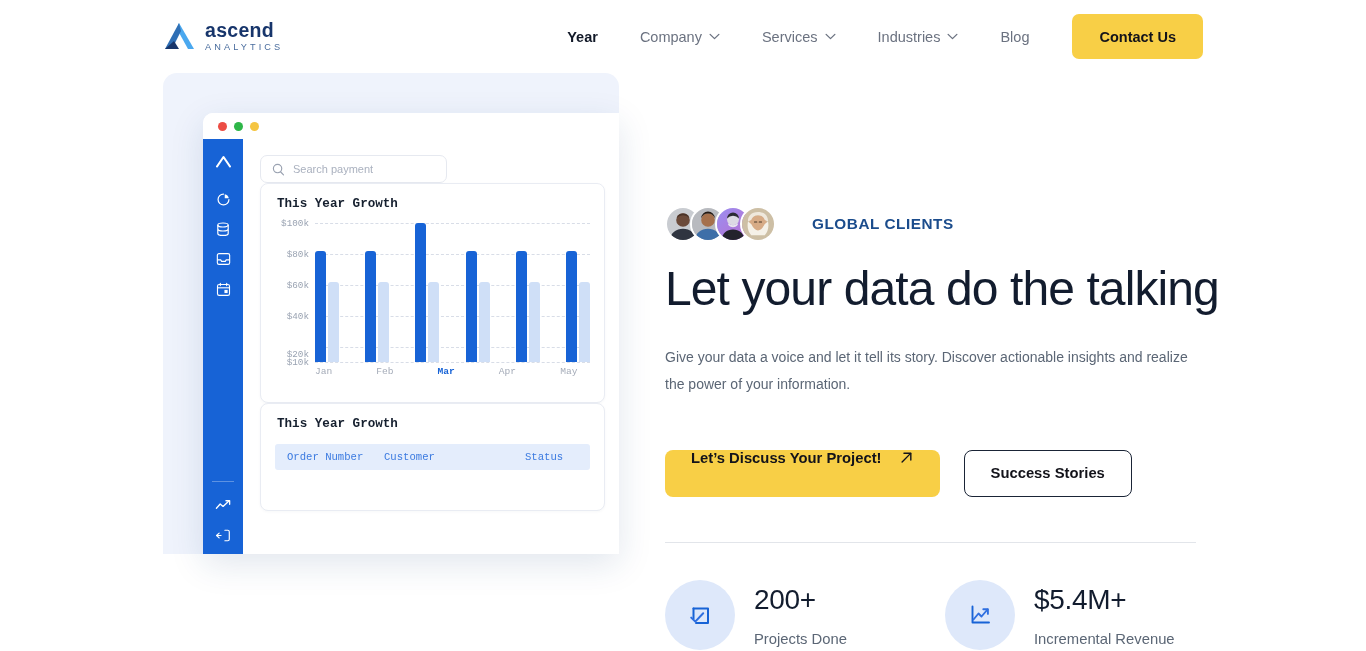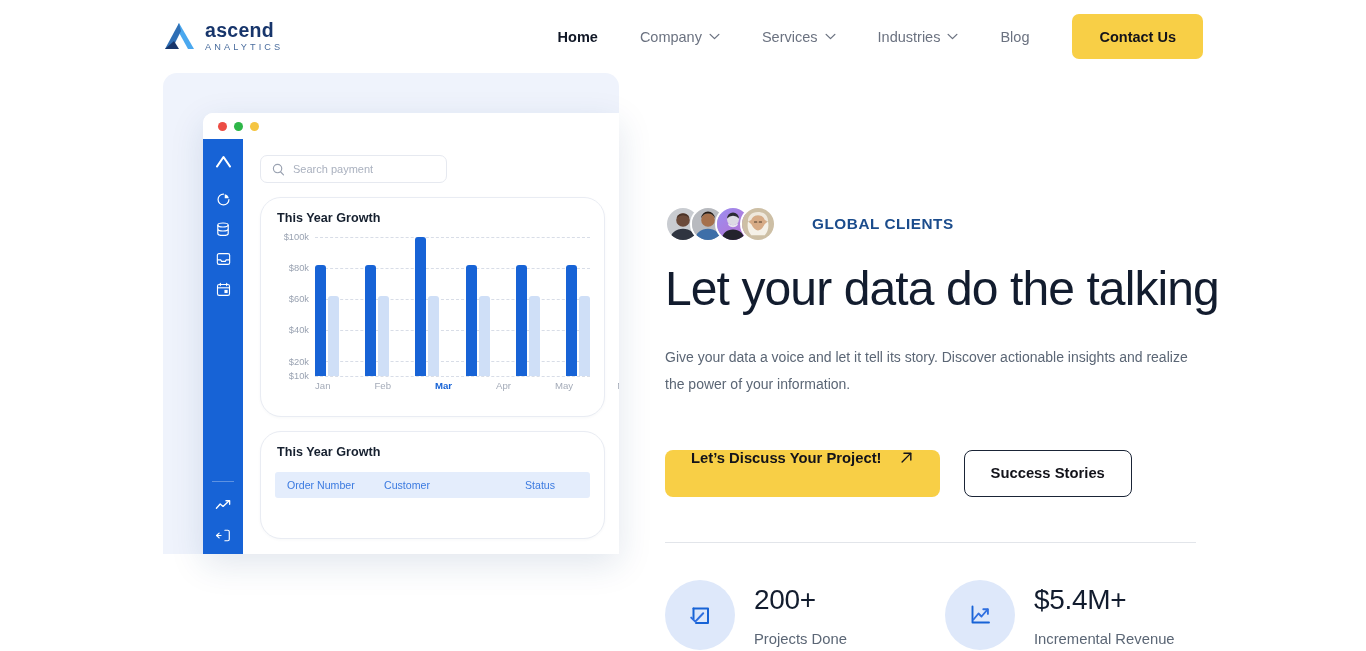--- a/index.html
+++ b/index.html
@@ -108,23 +108,24 @@
 
   .search {
     width: 187px; height: 28px;
     border: 1px solid #e6e9f0; border-radius: 7px;
     display: flex; align-items: center; gap: 8px;
     padding: 0 11px; cursor: text;
   }
   .search-ph { font-size: 11px; color: #aab1bf; }
 
   .card {
-    border: 1px solid #e9ecf3; border-radius: 21px;
-    background: #fff; margin-top: 14px;
+    border: 1px solid #e9ecf3; border-radius: 8px;
+    background: #fff; 
     box-shadow: 0 1px 3px rgba(30,50,90,0.035);
+    font-family: Liberation Mono, monospace;
   }
   .card-title {
     font-size: 12.6px; font-weight: bold; color: #16202f;
     padding: 13px 0 0 16px;
   }
 
   
   .chart {
     position: relative;
     height: 167px;
@@ -242,21 +243,21 @@
       <path d="M2 28 L16 28 L11 20 Z" fill="#17356b"></path>
     </svg>
     <div class="logo-text">
       <div class="logo-name">ascend</div>
       <div class="logo-sub">ANALYTICS</div>
     </div>
   </div>
 
   <nav class="nav">
     <div class="nav-item active">
-      <span>Home</span>
+      <span>Year</span>
     </div>
     <div class="nav-item">
       <span>Company</span>
       <svg class="chev" viewBox="0 0 12 8">
         <path d="M1 1.6 L6 6.4 L11 1.6" fill="none" stroke="#6b7280" stroke-width="1.5" stroke-linecap="round" stroke-linejoin="round"></path>
       </svg>
     </div>
     <div class="nav-item">
       <span>Services</span>
       <svg class="chev" viewBox="0 0 12 8">
@@ -354,21 +355,21 @@
 
           <div class="card">
             <div class="card-title">This Year Growth</div>
 
             <div class="chart">
               <div class="yaxis" id="yaxis">
                   <div class="ytick" style="top: 0px;">$100k</div>
                   <div class="ytick" style="top: 30.8889px;">$80k</div>
                   <div class="ytick" style="top: 61.7778px;">$60k</div>
                   <div class="ytick" style="top: 92.6667px;">$40k</div>
-                  <div class="ytick" style="top: 125px;">$20k</div>
+                  <div class="ytick" style="top: 131px;">$20k</div>
                   <div class="ytick" style="top: 139px;">$10k</div>
                 </div>
               <div class="plot">
                 <div id="grid">
                     <div class="gridline" style="top: 0px;"></div>
                     <div class="gridline" style="top: 30.8889px;"></div>
                     <div class="gridline" style="top: 61.7778px;"></div>
                     <div class="gridline" style="top: 92.6667px;"></div>
                     <div class="gridline" style="top: 123.556px;"></div>
                     <div class="gridline" style="top: 139px;"></div>

